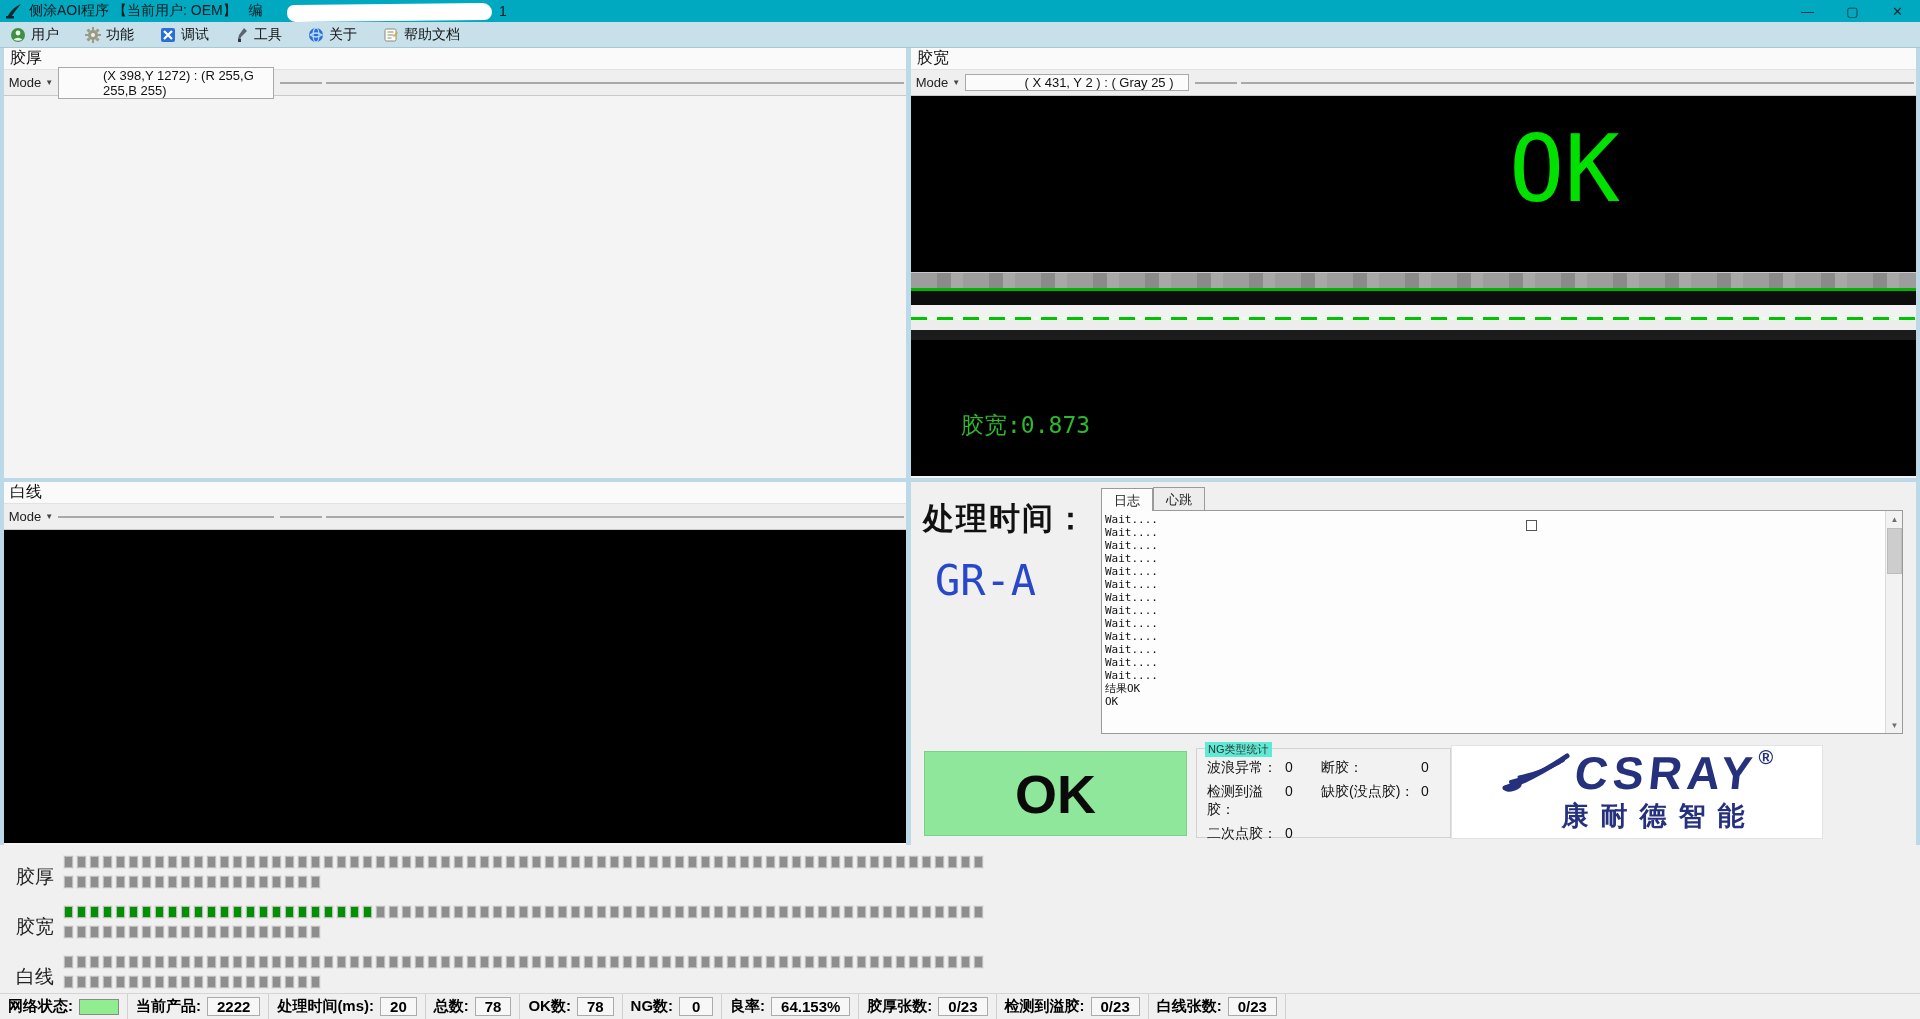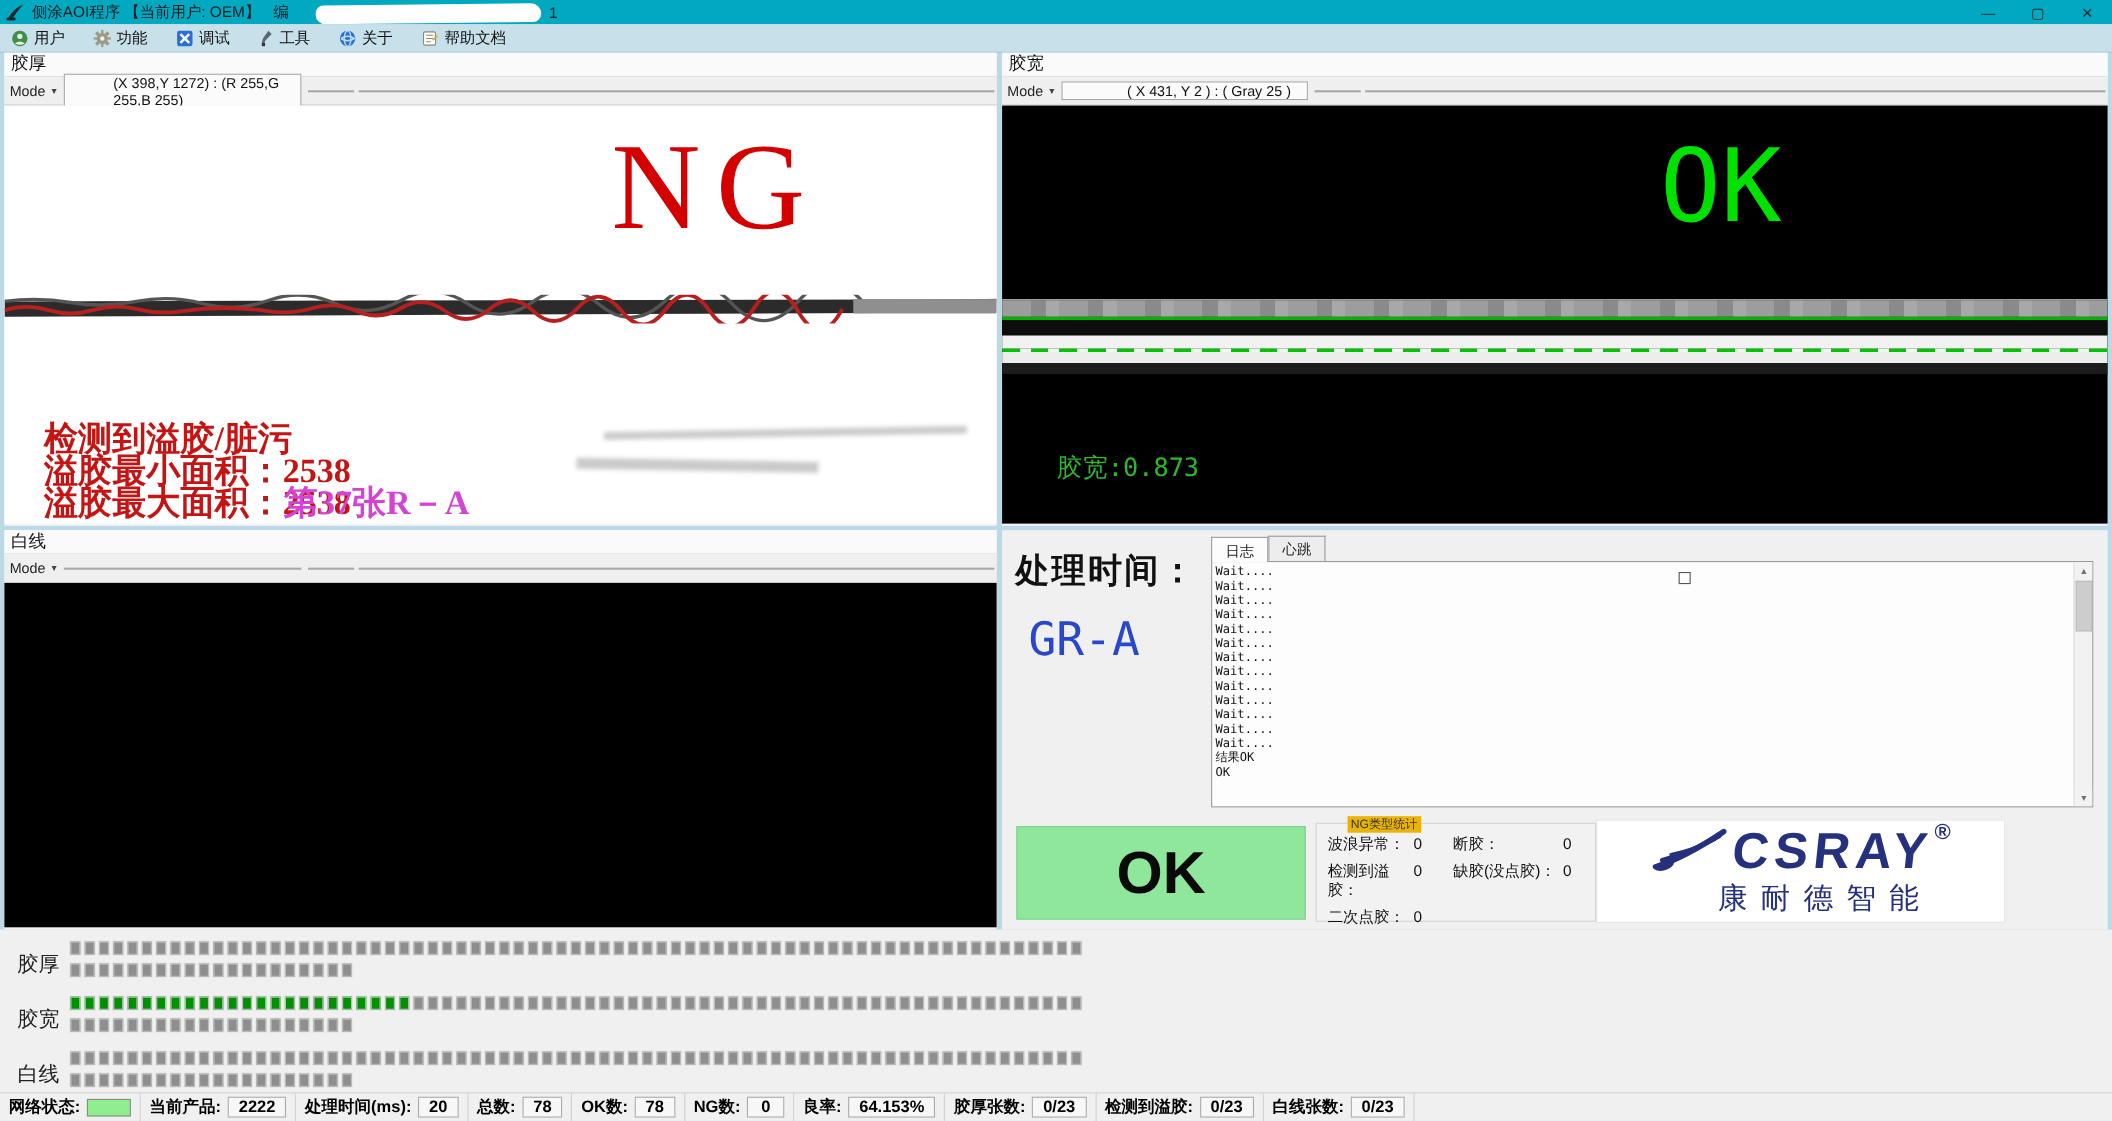--- a/index.html
+++ b/index.html
@@ -89,32 +89,32 @@
   .vs-btn { position:absolute; left:0; width:17px; height:16px; background:#F2F2F2;
     color:#707070; font-size:8px; display:flex; align-items:center; justify-content:center; cursor:pointer; }
   .vs-up { top:0; } .vs-down { bottom:0; }
   .vs-thumb { position:absolute; left:1px; top:17px; width:15px; height:46px; background:#CDCDCD;
     border:1px solid #bdbdbd; cursor:pointer; }
   .result-panel { position:absolute; left:13px; top:269px; width:263px; height:85px;
     background:#8FE79B; border:1px solid #7ecf8c; display:flex; align-items:center; justify-content:center; }
   .result-panel span { font-size:54px; font-weight:bold; color:#0a0a0a; }
   .stats-box { position:absolute; left:285px; top:266px; width:255px; height:90px;
     border:1px solid #D2D2D2; background:#F2F2F2; }
-  .stats-title { position:absolute; left:8px; top:-7px; background:#eab308; font-size:11px;
-    color:#333; padding:0 3px;margin-left:20px; }
+  .stats-title { position:absolute; left:8px; top:-7px; background:#5eead4; font-size:11px;
+    color:#333; padding:0 3px; }
   .stats-grid { position:absolute; left:10px; top:10px; width:235px; display:grid;
     grid-template-columns:78px 36px 100px 20px; row-gap:6px; font-size:14px; color:#111; }
   .stats-grid .v { text-align:left; }
   .logo-box { position:absolute; left:540px; top:263px; width:372px; height:94px; background:#ffffff;
     border:1px solid #E3E3E3; display:flex; flex-direction:column; align-items:center; justify-content:center; }
   .logo-row { display:flex; align-items:flex-start; gap:2px; }
   .logo-brand { font-size:46px; font-weight:800; color:#26317E; letter-spacing:5px;
     transform:skewX(-6deg); line-height:1; }
   .logo-reg { font-size:20px; color:#26317E; font-weight:bold; margin-top:-4px; }
-  .logo-sub { font-size:27px; font-weight:normal; color:#26317E; letter-spacing:12px; margin-top:2px;margin-left:44px; }
+  .logo-sub { font-size:27px; font-weight:bold; color:#26317E; letter-spacing:12px; margin-top:2px;margin-left:44px; }
 
   
   .indicator-zone { position:absolute; left:0; top:845px; width:1920px; height:148px; background:#F0F0F0; }
   .ind-label { position:absolute; left:16px; font-size:19px; color:#222; }
   .ind-row { position:absolute; left:64px; display:flex; gap:4px; }
   .ind-cell { width:9px; height:12px; border:1px solid #BDBDBD; box-shadow:0 0 0 1px #E6E6E6; }
 
   
   .statusbar { position:absolute; left:0; top:993px; width:1920px; height:26px; background:#F0F0F0;
     border-top:1px solid #D5D5D5; display:flex; align-items:center; font-size:15px; color:#000; }
@@ -210,37 +210,20 @@
     <div class="q-label">胶厚</div>
     <div class="mode-row">
       <div class="mode-dd">
         <span>Mode</span>
           <span class="arr">▼</span>
       </div>
       <div class="mbox coord" style="width:216px;">(X 398,Y 1272) : (R 255,G 255,B 255)</div>
       <div class="mbox small"></div>
       <div class="mbox long"></div>
     </div>
-    <div class="img-area img-white" style="height:380px;">
-      <div class="ng-text">NG</div>
-      <svg class="wavy-band" viewBox="0 0 900 26" preserveAspectRatio="none">
-        <path d="M0 6 L900 4 L900 16 L0 20 Z" fill="#2b2b2b"></path>
-        <path d="M0 6 Q30 2 60 7 T120 6 T180 8 T240 5 T300 8 T360 5 T420 8 T480 6 T540 9 T600 5 T660 8 T720 6 T780 8 L900 5" fill="none" stroke="#555" stroke-width="3"></path>
-        <rect x="770" y="4" width="130" height="13" fill="#8f8f8f"></rect>
-        <path d="M0 14 Q20 8 40 14 T80 14 T120 13 T160 15 T200 12 T240 15 T280 12 T320 15 T360 12 T400 15 T440 13 T480 15 T520 12 T560 15 T600 13 T640 15 T680 12 T720 15 T760 13" fill="none" stroke="#b82020" stroke-width="3.5"></path>
-      </svg>
-      <div class="smudge" style="left:545px; top:294px; width:330px; height:7px; transform:rotate(-1deg);"></div>
-      <div class="smudge" style="left:520px; top:322px; width:220px; height:10px; transform:rotate(1deg);"></div>
-      <div class="msg-lines">
-        <div>检测到溢胶/脏污</div>
-        <div>溢胶最小面积：2538</div>
-        <div>溢胶最大面积：2538</div>
-      </div>
-      <div class="overlay-magenta">第37张R－A</div>
-    </div>
   </div>
 
   <div class="quad" style="left:911px; top:48px; width:1005px; height:430px;">
     <div class="q-label">胶宽</div>
     <div class="mode-row">
       <div class="mode-dd">
         <span>Mode</span>
           <span class="arr">▼</span>
       </div>
       <div class="mbox coord" style="width:224px;">( X 431, Y 2 ) : ( Gray 25 )</div>

